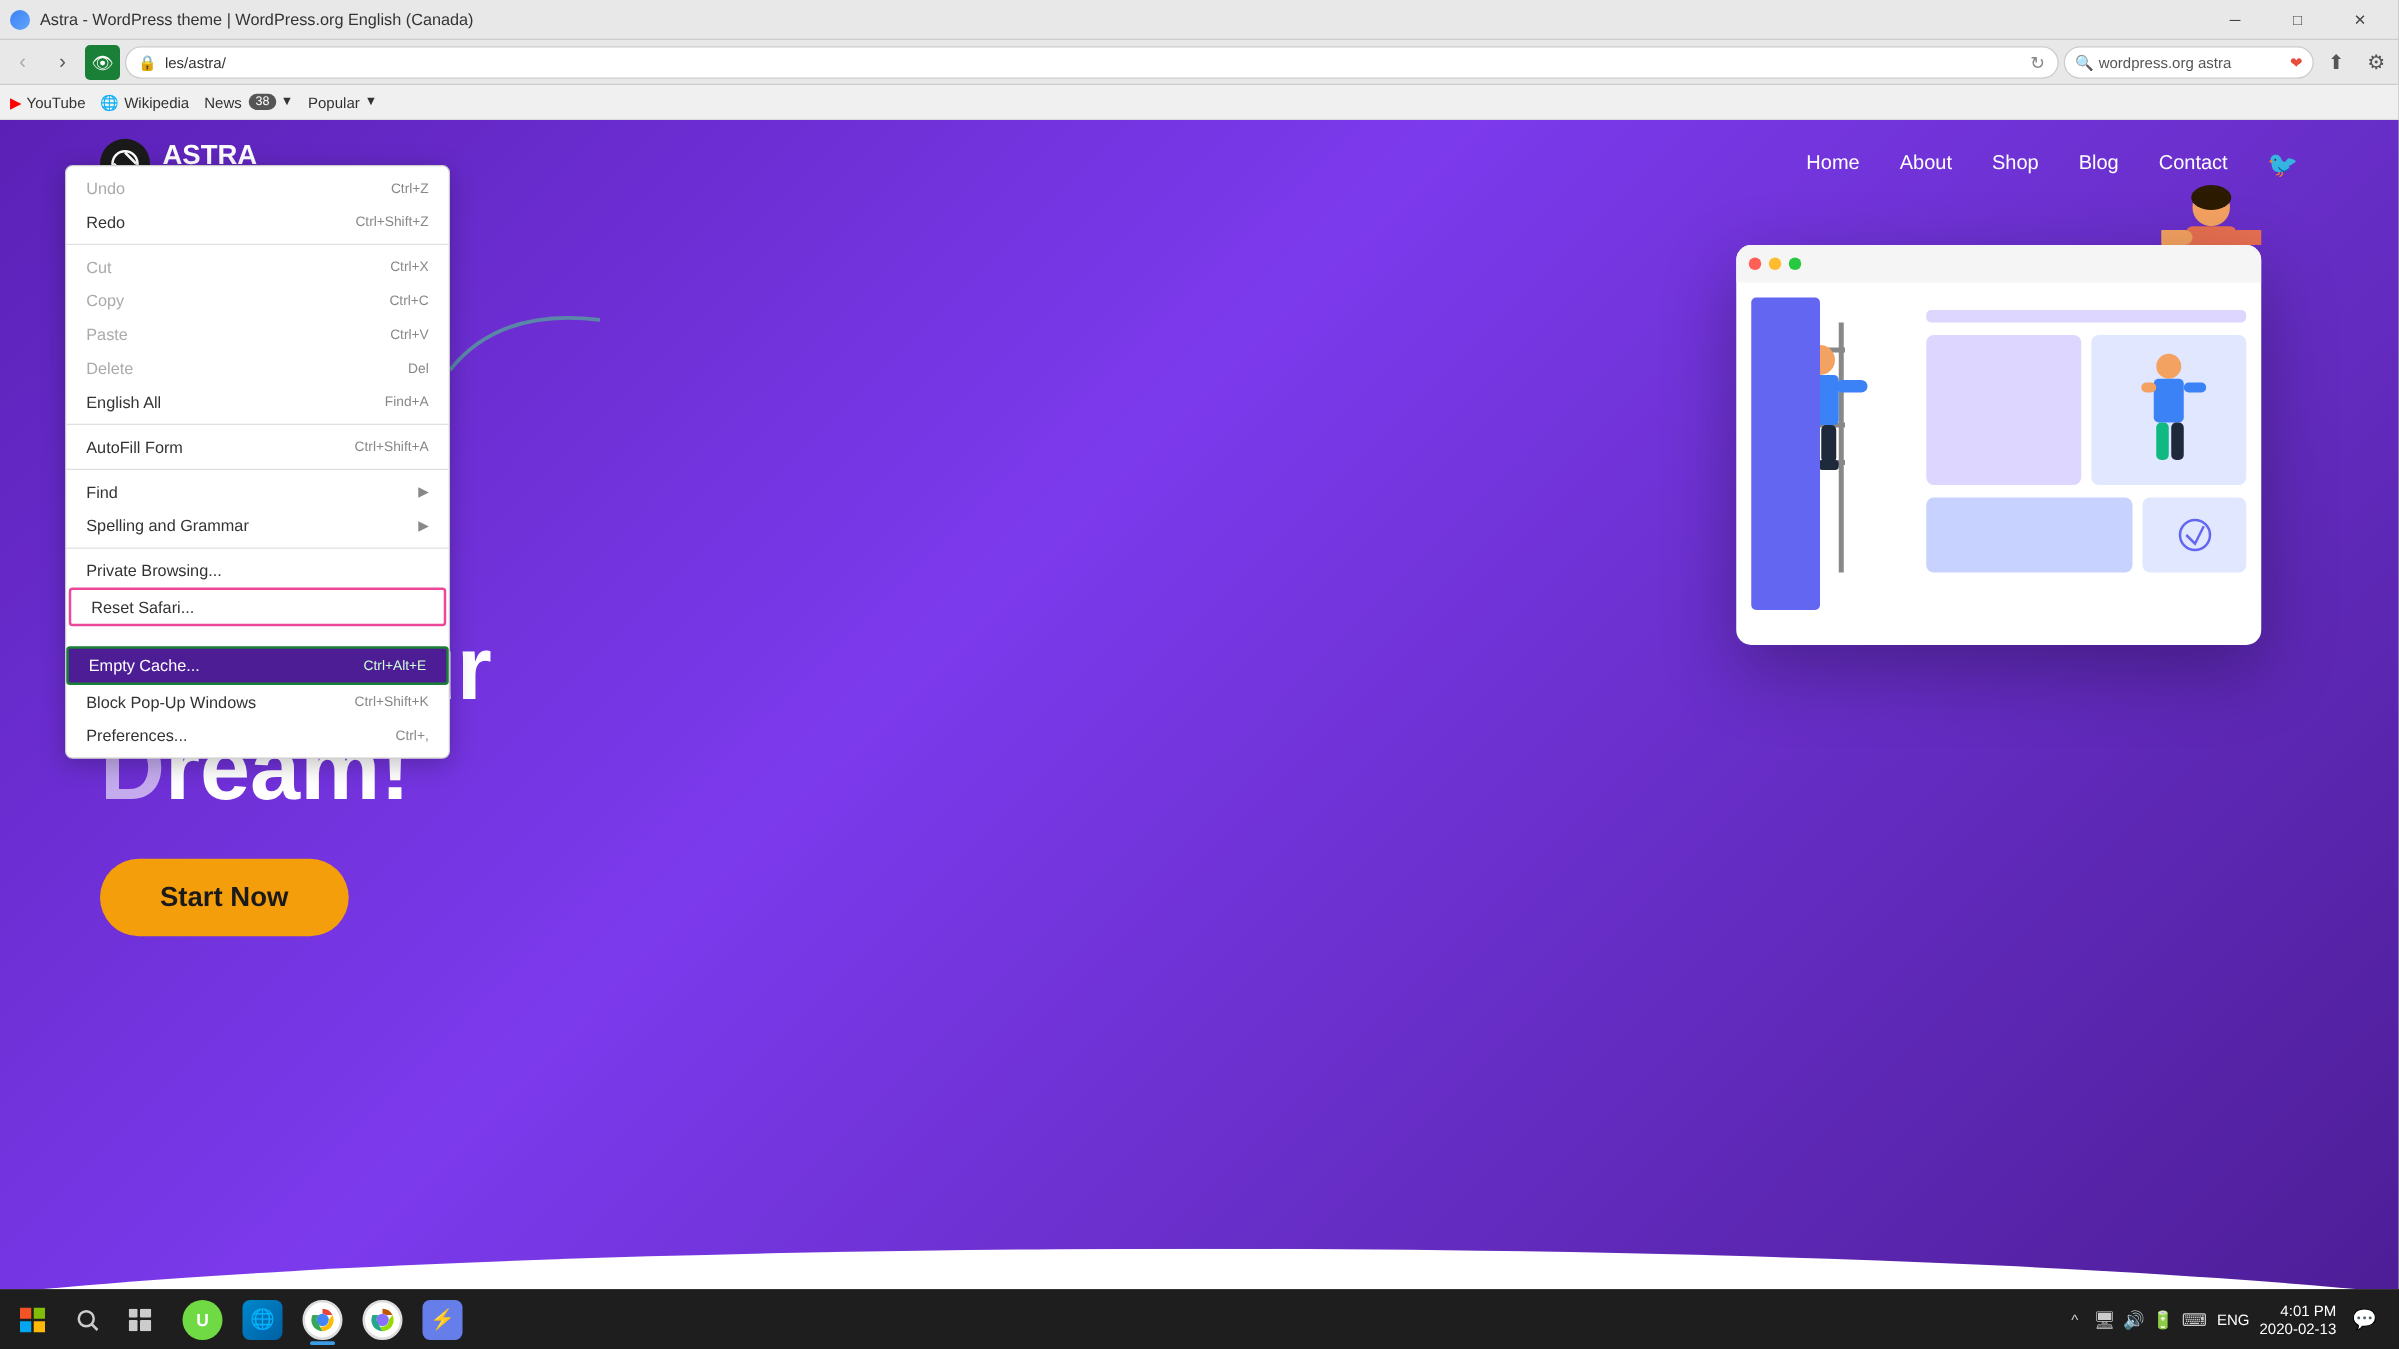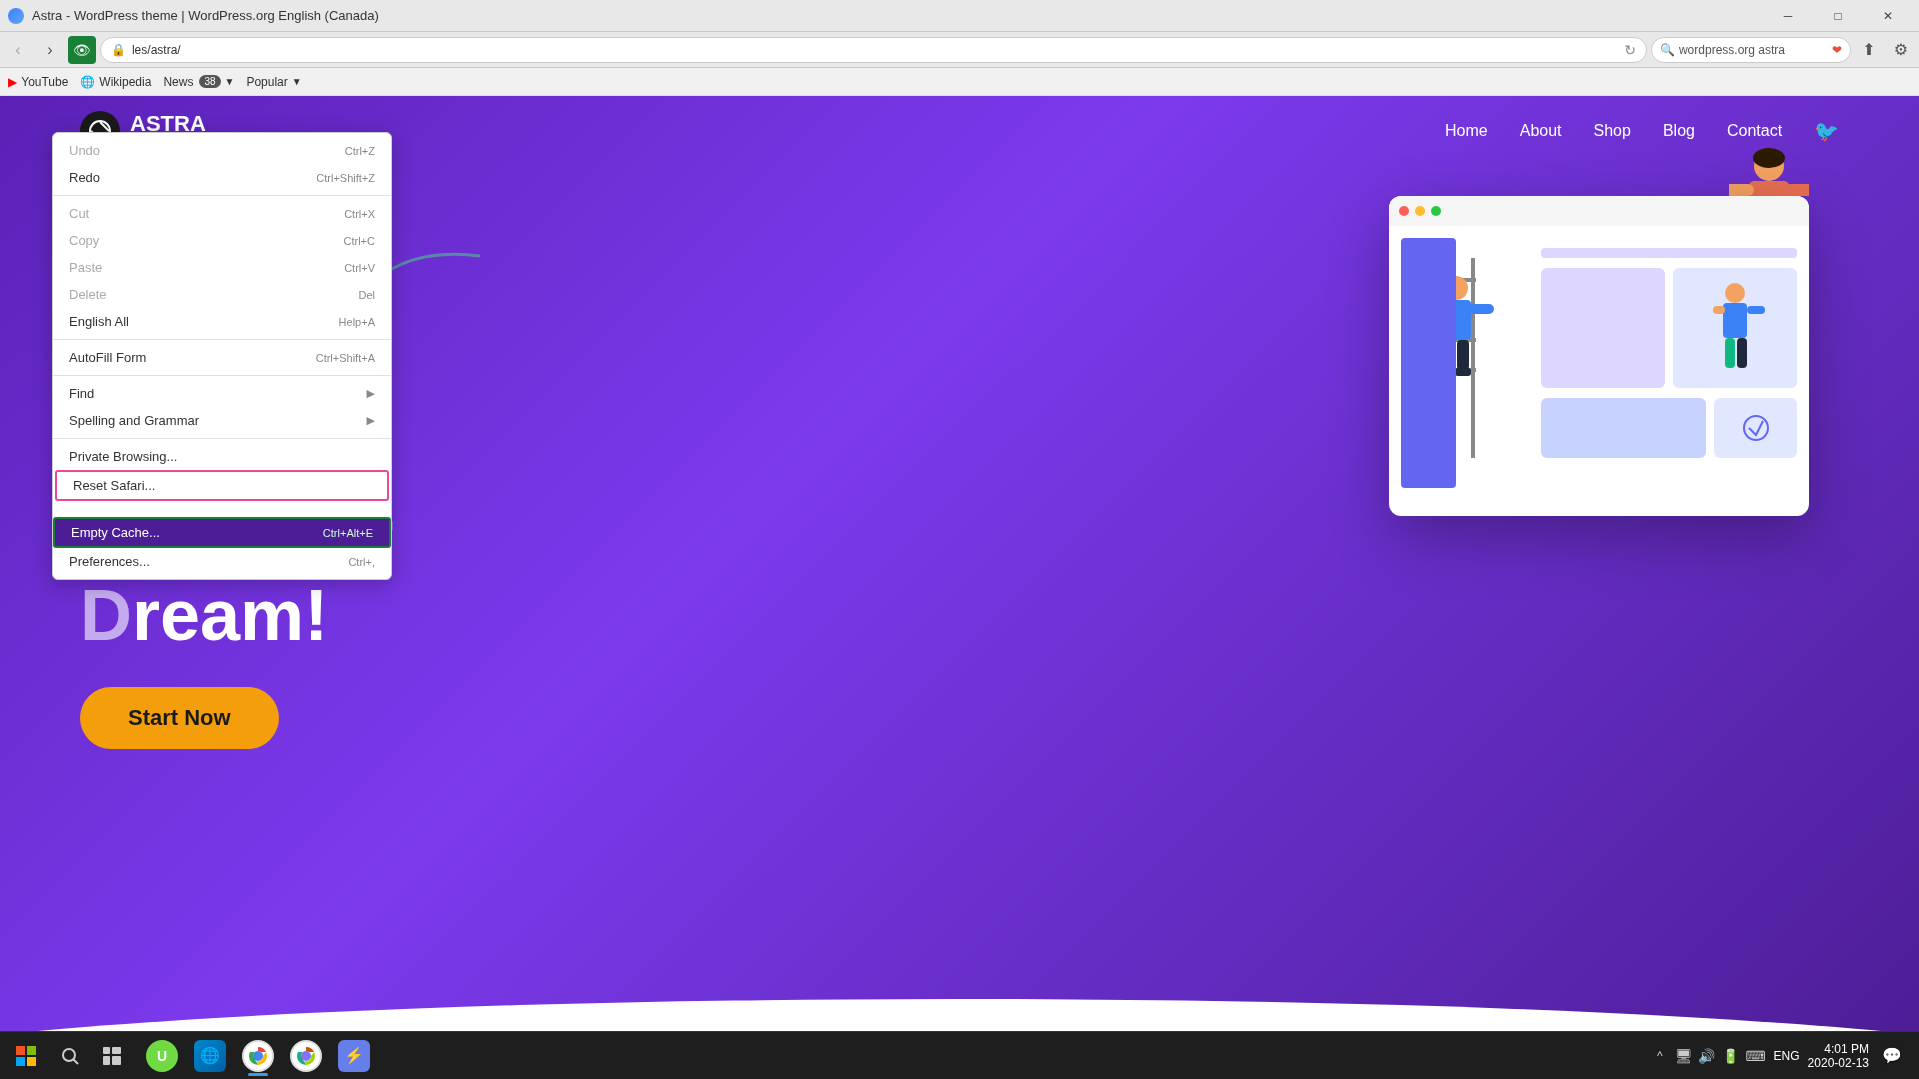--- a/index.html
+++ b/index.html
@@ -63,21 +63,21 @@
     .mock-dot { width: 10px; height: 10px; border-radius: 50%; }
     .mock-dot.red { background: #ff5f57; }
     .mock-dot.yellow { background: #febc2e; }
     .mock-dot.green { background: #28c840; }
     .browser-mock-body { padding: 12px; display: flex; gap: 10px; }
 
     
     .wave-bottom { position: absolute; bottom: 0; left: 0; right: 0; height: 80px; background: white; clip-path: ellipse(60% 100% at 50% 100%); }
 
     
-    .context-menu { position: absolute; top: 36px; left: 52px; width: 340px; background: white; border: 1px solid #ccc; border-radius: 6px; box-shadow: 0 4px 20px rgba(0,0,0,0.25); z-index: 1000; padding: 4px 0; }
+    .context-menu { position: absolute; top: 36px; left: 52px; width: 308px; background: white; border: 1px solid #ccc; border-radius: 6px; box-shadow: 0 4px 20px rgba(0,0,0,0.25); z-index: 1000; padding: 4px 0; }
     .menu-separator { height: 1px; background: #e0e0e0; margin: 4px 0; }
     .ctx-menu-item { display: flex; align-items: center; justify-content: space-between; padding: 6px 16px; font-size: 13px; color: #333; cursor: pointer; }
     .ctx-menu-item.disabled { color: #aaa; cursor: default; }
     .ctx-menu-item.highlighted { background: #4c1d95; color: white; border: 2px solid #1a7f37; border-radius: 3px; margin-top: 16px; }
     .ctx-shortcut { color: #888; font-size: 11px; }
     .ctx-menu-item.highlighted .ctx-shortcut { color: #d0ffd8; text-align: center; }
     .ctx-arrow { font-size: 11px; color: #888; }
 
     
     .reset-safari-item { border: 2px solid #ec4899; border-radius: 3px; margin: 0 2px; }
@@ -322,21 +322,21 @@
         <span class="ctx-shortcut">Ctrl+V</span>
       </div>
 
       <div class="ctx-menu-item disabled">
         <span>Delete</span>
         <span class="ctx-shortcut">Del</span>
       </div>
 
       <div class="ctx-menu-item">
         <span>English All</span>
-        <span class="ctx-shortcut">Help+A</span>
+        <span class="ctx-shortcut">Find+A</span>
       </div>
 
       <div class="menu-separator"></div>
 
       <div class="ctx-menu-item">
         <span>AutoFill Form</span>
         <span class="ctx-shortcut">Ctrl+Shift+A</span>
       </div>
 
       <div class="menu-separator"></div>
@@ -361,20 +361,24 @@
       <div class="ctx-menu-item reset-safari-item">
         <span>Reset Safari...</span>
         <span class="ctx-shortcut"></span>
       </div>
 
       <div class="ctx-menu-item highlighted">
         <span>Empty Cache...</span>
         <span class="ctx-shortcut" style="color:#d0ffd8;">Ctrl+Alt+E</span>
       </div>
 
+      <div class="ctx-menu-item">
+        <span>Block Pop-Up Windows</span>
+        <span class="ctx-shortcut">Ctrl+Shift+K</span>
+      </div>
 
       <div class="ctx-menu-item">
         <span>Preferences...</span>
         <span class="ctx-shortcut">Ctrl+,</span>
       </div>
     </div>
 
   </div>
 </div>
 

